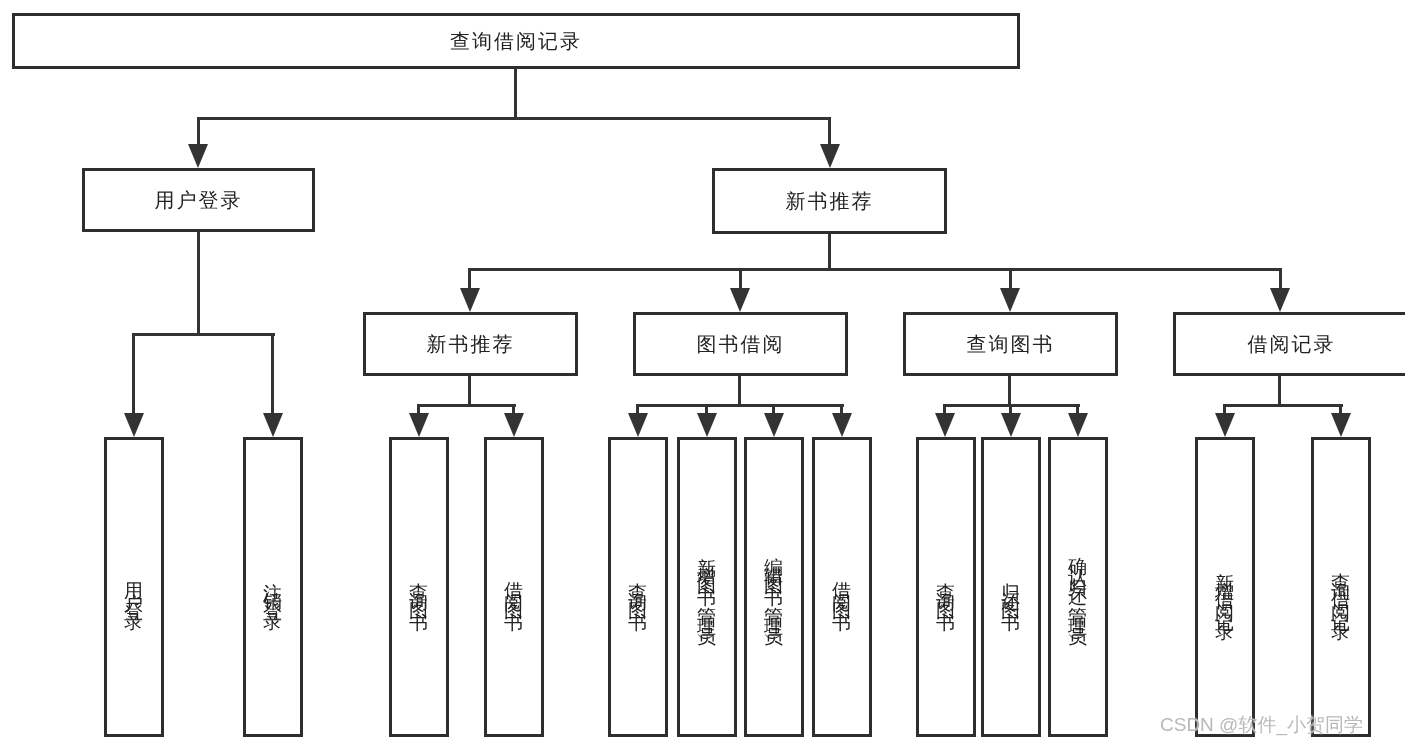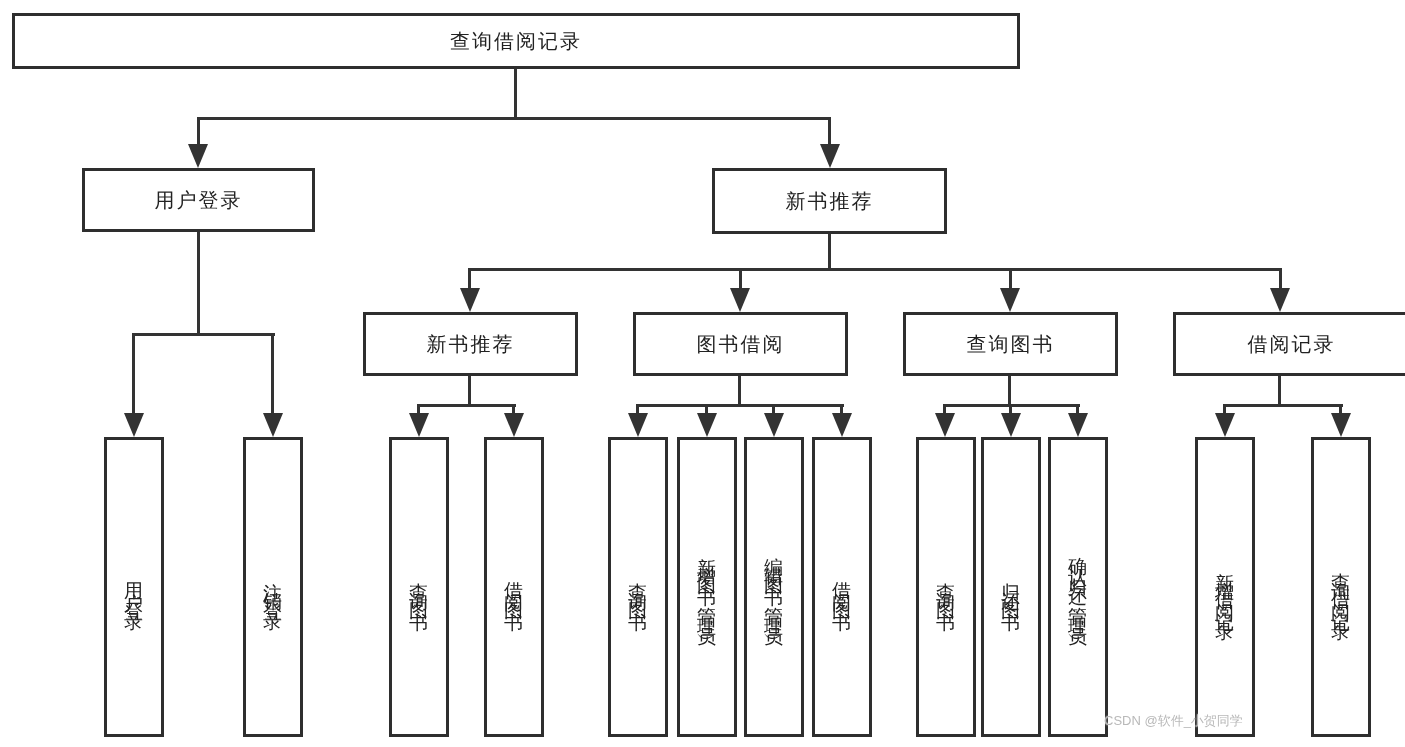--- a/index.html
+++ b/index.html
@@ -47,22 +47,22 @@
   .arrow{
     position:absolute;
     width:0;height:0;
     border-left:10px solid transparent;
     border-right:10px solid transparent;
     border-top:24px solid var(--line);
     z-index:1;
   }
   .watermark{
     position:absolute;
-    left:1104px;top:712px;
-    font-size:13px;
+    left:1160px;top:712px;
+    font-size:19px;
     color:var(--watermark);
     text-shadow:0 0 2px #ffffff;
     white-space:nowrap;
     z-index:5;
   }
 </style>
 </head>
 <body>
 
 <div class="stage">

